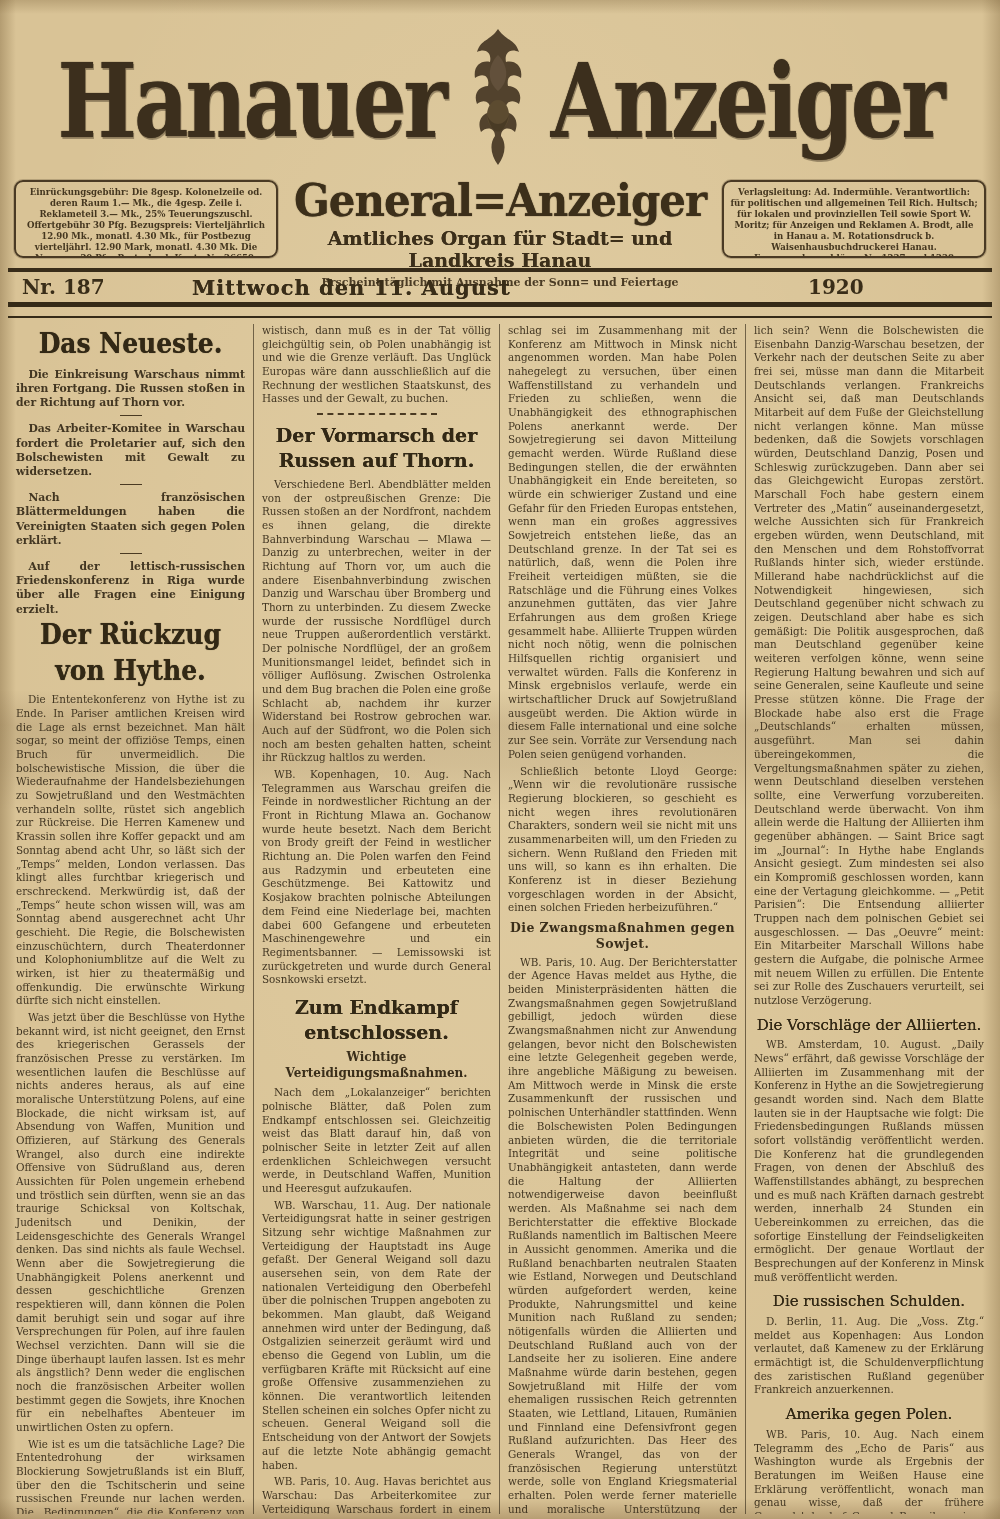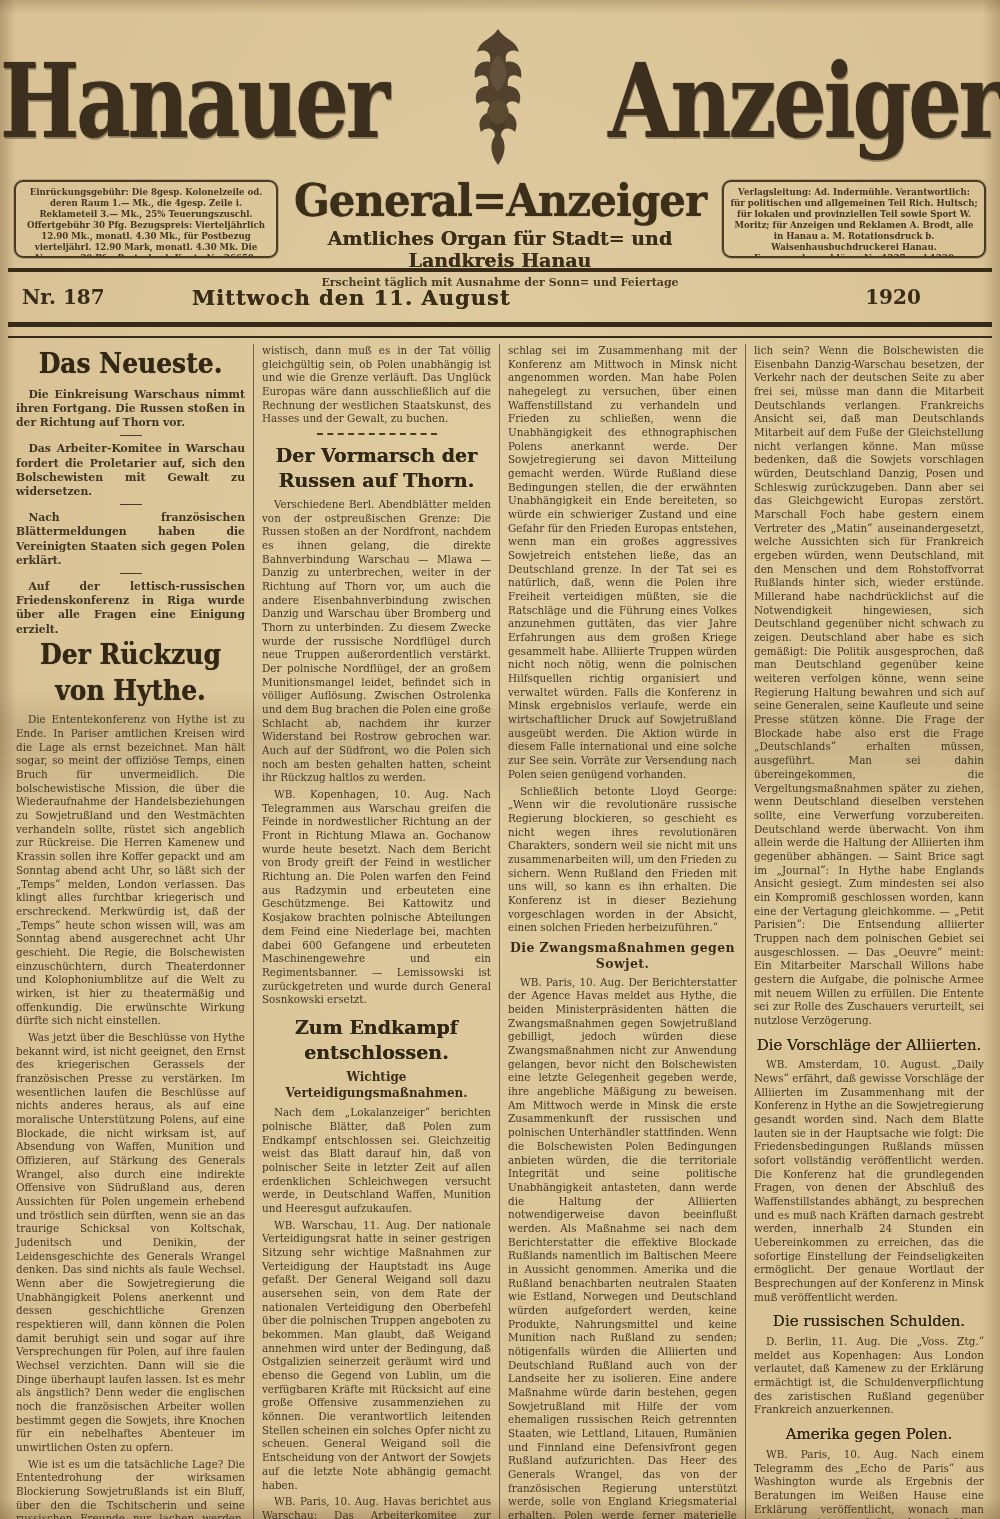--- a/index.html
+++ b/index.html
@@ -8,44 +8,44 @@
     position:relative;width:1000px;height:1519px;overflow:hidden;
     background-color:#d9c396;
     background-image:
       linear-gradient(90deg, rgba(110,85,45,.35), rgba(110,85,45,0) 16px, rgba(110,85,45,0) 982px, rgba(110,85,45,.30)),
       linear-gradient(180deg, rgba(110,85,45,.28), rgba(110,85,45,0) 14px, rgba(110,85,45,0) 1498px, rgba(120,90,50,.35)),
       linear-gradient(180deg, rgba(0,0,0,0) 690px, rgba(96,70,38,.14) 725px, rgba(96,70,38,.10) 765px, rgba(0,0,0,0) 810px),
       radial-gradient(ellipse at 50% 40%, rgba(255,245,215,.20), rgba(0,0,0,0) 70%);
     color:#3e3322;
   }
   
-  .masthead{height:150px;padding-top:26px;display:flex;align-items:center;justify-content:space-between;gap:7px;}
+  .masthead{height:150px;padding-top:26px;display:flex;align-items:center;justify-content:center;gap:7px;}
   .np{
     font-size:84px;font-weight:bold;color:#3c2f1d;white-space:nowrap;
     letter-spacing:-3px;transform:scaleY(1.22);transform-origin:center;
     text-shadow:0 0 1px #3c2f1d, 1px 1px 0 rgba(40,30,15,.35);
   }
   .crest{display:block;margin-top:-4px;filter:blur(.2px);}
   
   .subrow{height:90px;display:flex;align-items:stretch;justify-content:space-between;padding:0 14px;}
   .info-box{
     width:248px;border:2px solid #4a3a24;border-radius:9px;box-shadow:0 0 0 1px rgba(74,58,36,.25);
     font-size:8.6px;font-weight:bold;line-height:1.28;text-align:center;
     padding:5px 6px;color:#44361f;align-self:flex-start;height:64px;overflow:hidden;margin-top:4px;
   }
   .center-titles{flex:1;text-align:center;color:#3c2f1a;}
   .general{font-size:42px;font-weight:bold;letter-spacing:-1px;transform:scaleY(1.05);text-shadow:0 0 1px #3c2f1a;}
   .organ{font-size:19px;font-weight:bold;margin-top:2px;text-shadow:0 0 .5px #3c2f1a;}
   .schedule{font-size:11px;font-weight:bold;margin-top:5px;color:#4a3b24;}
   
   .rule-a{height:4px;background:#382c19;margin:2px 8px 0 8px;}
-  .datebar{height:30px;display:flex;align-items:center;padding:10px 22px;font-weight:bold;color:#392d18;}
+  .datebar{height:30px;display:flex;align-items:center;padding:0 22px;font-weight:bold;color:#392d18;}
   .datebar .issue{font-size:20px;width:170px;}
   .datebar .date-c{flex:1;font-size:21px;letter-spacing:1px;text-shadow:0 0 .6px #392d18;}
-  .datebar .year{font-size:20px;width:170px;text-align:center;}
+  .datebar .year{font-size:20px;width:170px;text-align:left;}
   .rule-b{height:9px;margin:0 8px;border-top:5px solid #352a17;border-bottom:2px solid #352a17;}
   
   .columns{display:flex;height:1196px;padding:6px 8px 0 8px;box-sizing:border-box;}
   .col{
     width:25%;box-sizing:border-box;padding:0 8px;overflow:hidden;
     border-right:1px solid rgba(56,44,26,.65);
     font-size:10.4px;line-height:1.315;text-align:justify;color:#423622;
   }
   .col:last-child{border-right:none;}
   .col p{margin:0 0 3px 0;text-indent:1.15em;}

